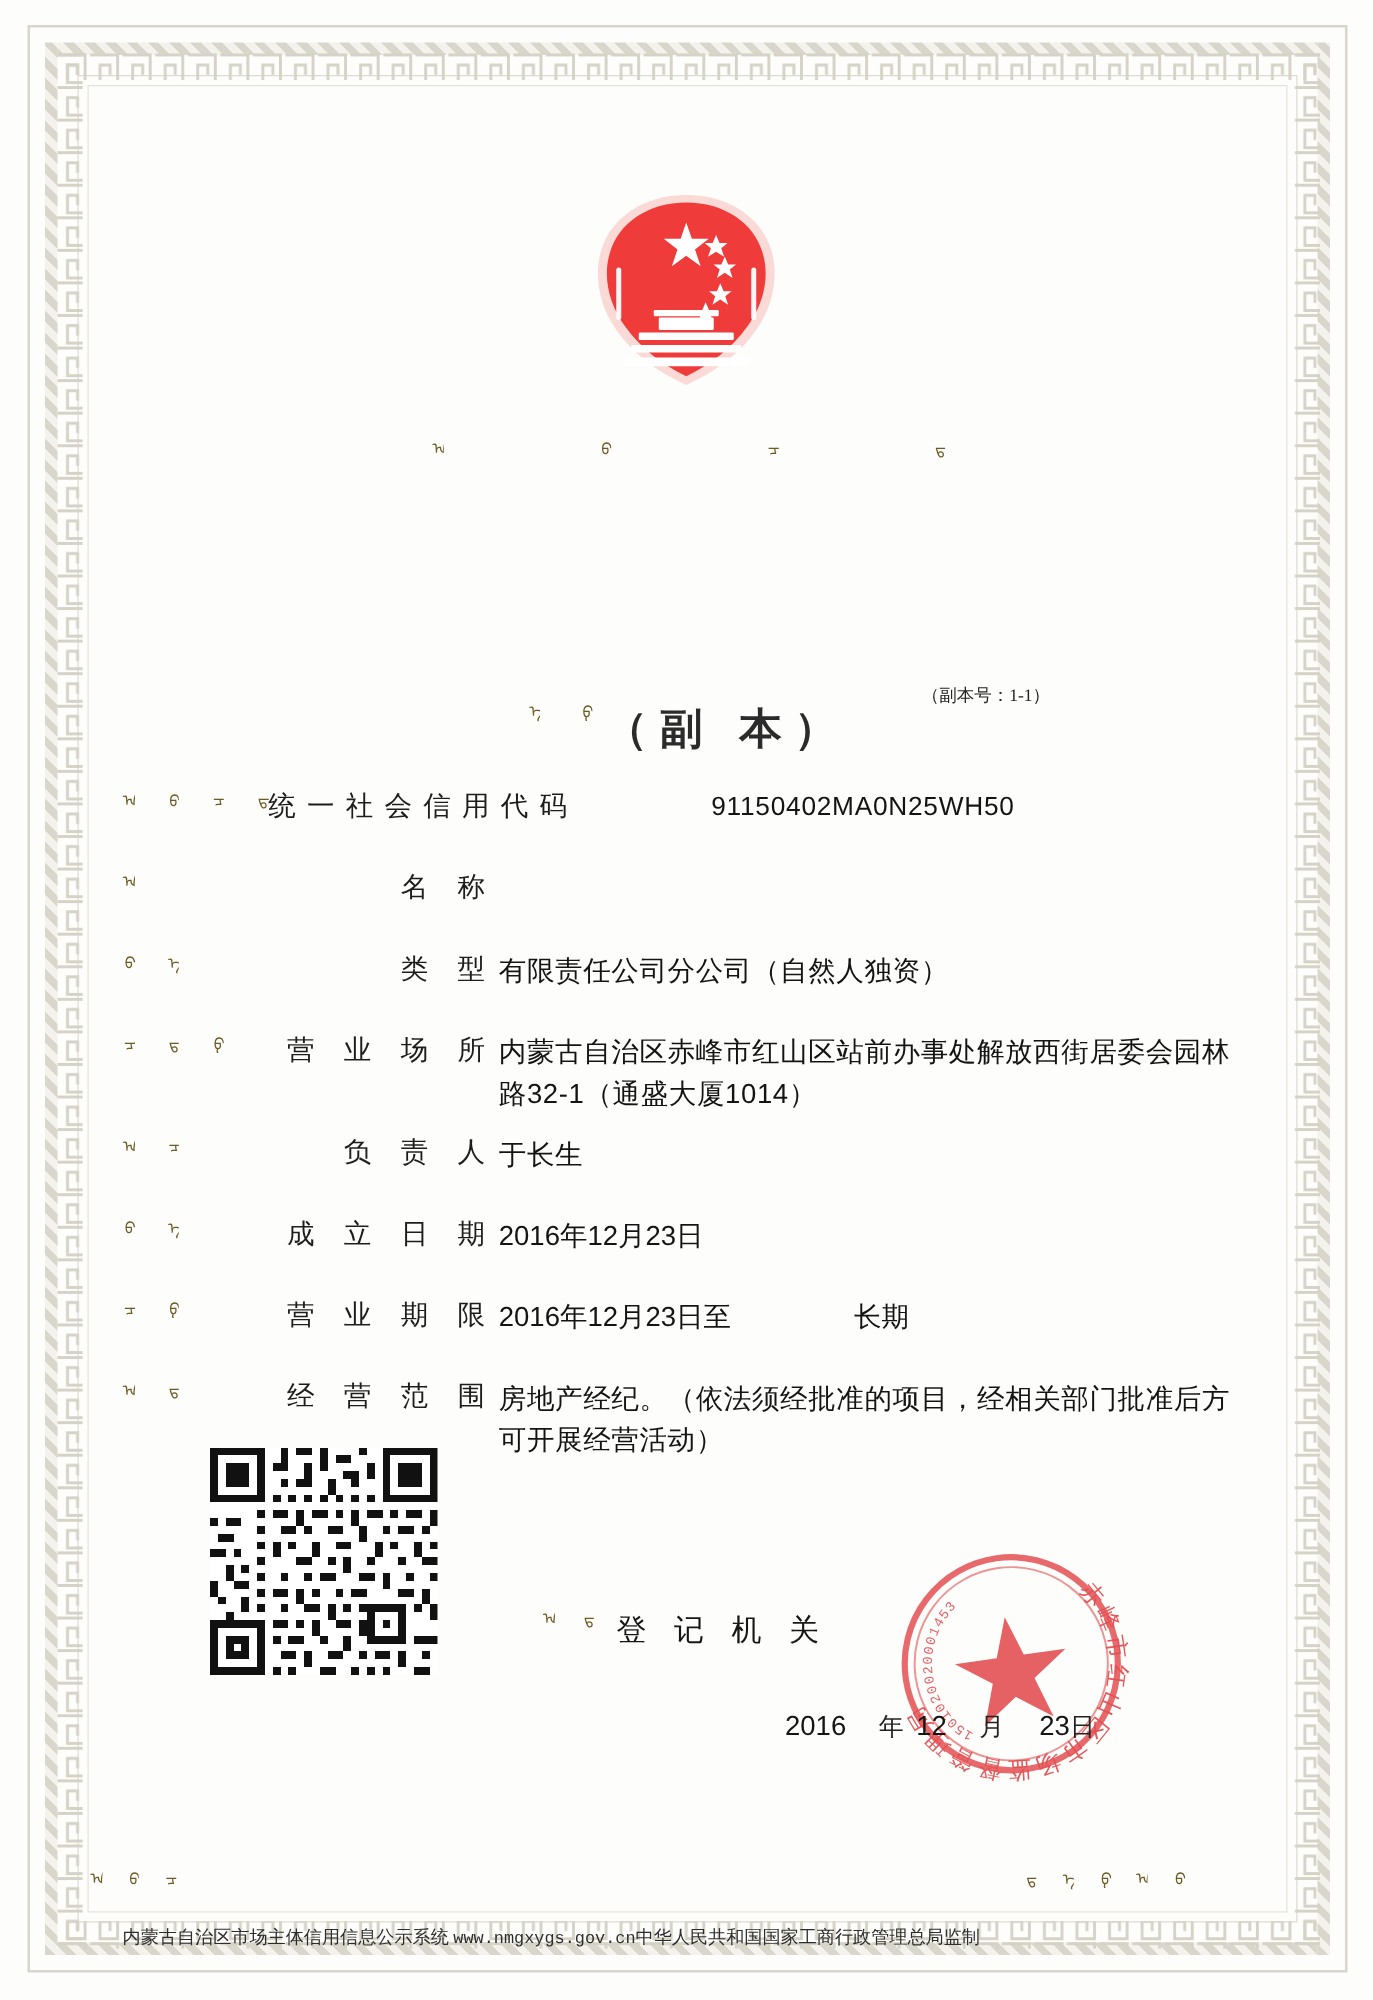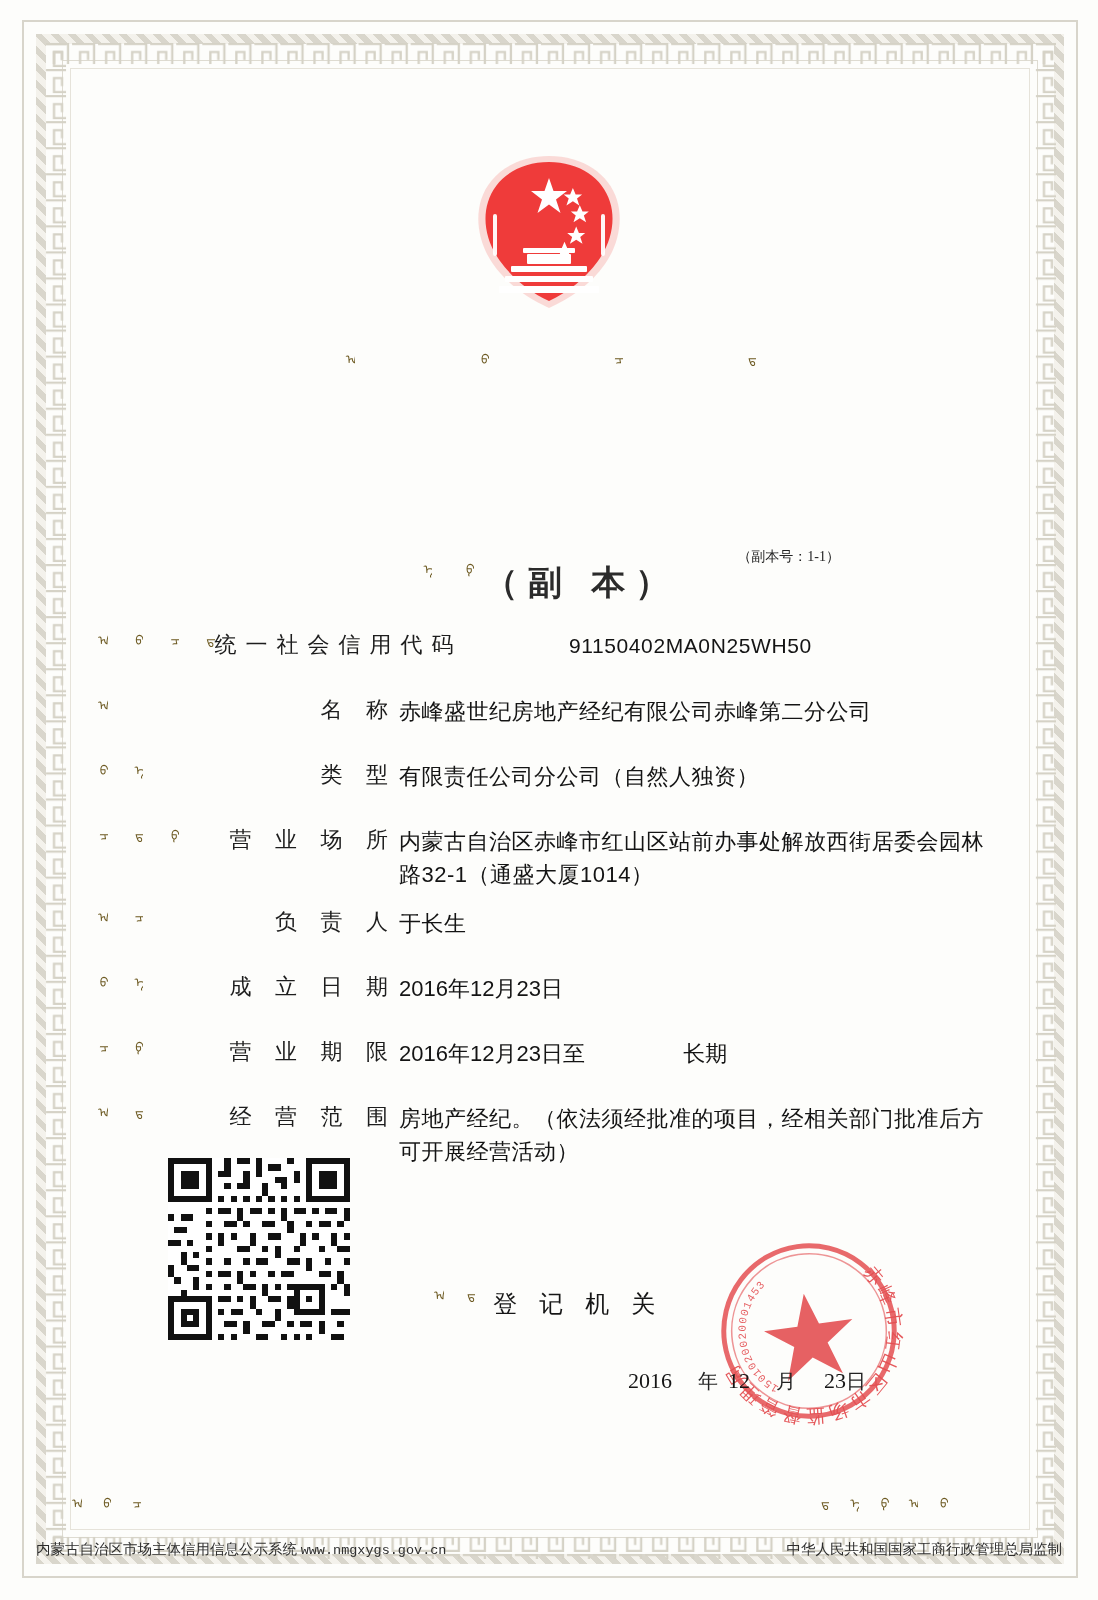--- a/index.html
+++ b/index.html
@@ -222,21 +222,21 @@
 
   
   .date-line {
     position: absolute;
     left: 628px;
     top: 1368px;
     display: flex;
     align-items: baseline;
     font-size: 22px;
     color: #151515;
-    font-family: Liberation Serif, serif;
+    font-family: Liberation Sans, sans-serif;
   }
   .date-line .y { margin-right: 26px; }
   .date-line .m { margin: 0 26px 0 10px; }
   .date-line .d { margin-left: 28px; }
   .date-cn { font-size: 20px; color: #222; }
 
   
   .footer-url {
     position: absolute;
     top: 1498px;
@@ -259,22 +259,21 @@
     top: 1496px;
     right: 150px;
     display: flex;
     gap: 16px;
   }
   .footer-bottom {
     position: absolute;
     top: 1540px;
     left: 0; right: 0;
     display: flex;
-    justify-content: space-between;
-    padding: 0 36px;
+    padding: 0 98px;
     font-size: 14.5px;
     color: #2d2d2d;
     font-family: "Liberation Serif", serif;
   }
   .footer-bottom .mono { font-family: "Liberation Mono", monospace; font-size: 13.5px; }
 
   .mglyph { color: #6d5a22; }
 </style>
 </head>
 <body>
@@ -359,21 +358,20 @@
       <div class="value">91150402MA0N25WH50</div>
     </div>
 
     <div class="field-row">
       <div class="label-block">
         <span class="label-mongol">
           <span class="mongol mongol-v mglyph">ᠠ</span>
         </span>
         <span class="label-cn">名            称</span>
       </div>
-      <div class="value">赤峰盛世纪房地产经纪有限公司赤峰第二分公司</div>
     </div>
 
     <div class="field-row">
       <div class="label-block">
         <span class="label-mongol">
           <span class="mongol mongol-v mglyph">ᠪ</span>
           <span class="mongol mongol-v mglyph">ᠡ</span>
         </span>
         <span class="label-cn">类            型</span>
       </div>

